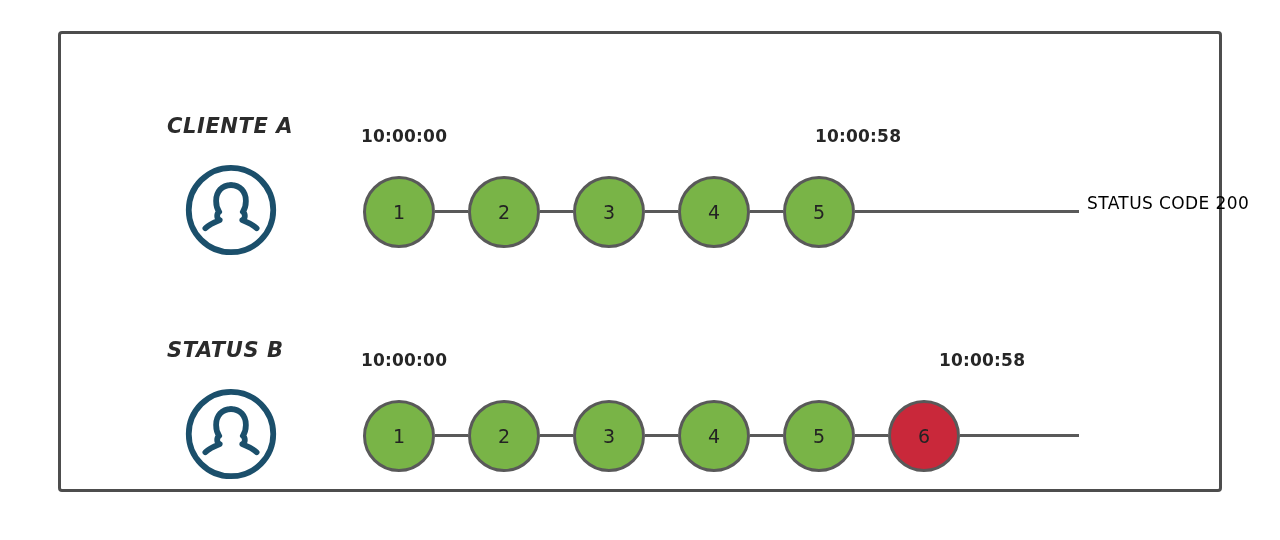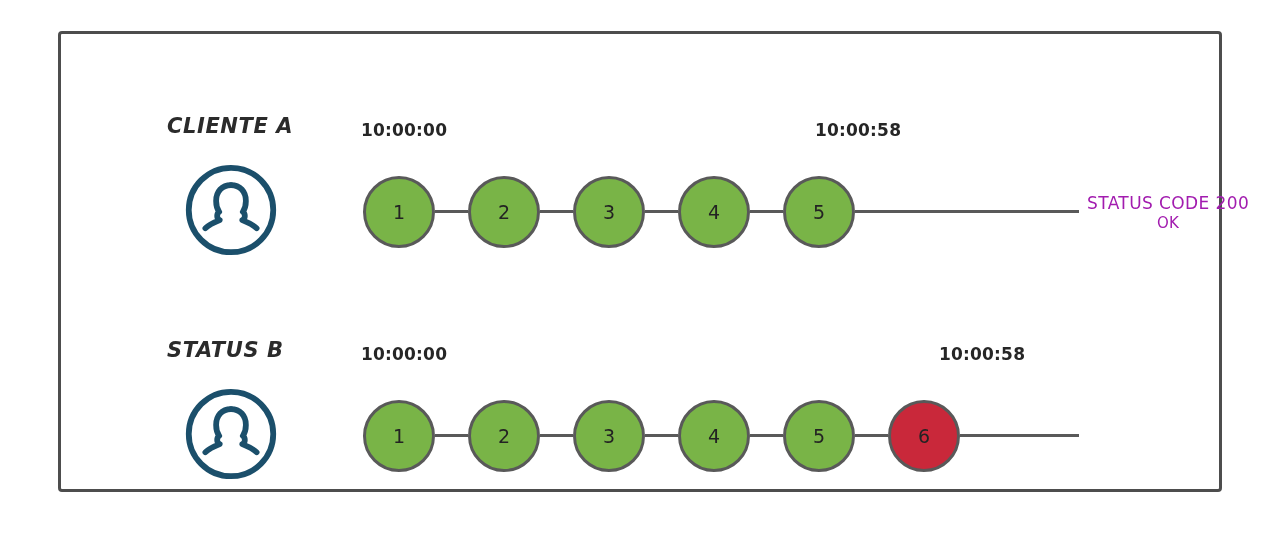--- a/index.html
+++ b/index.html
@@ -64,21 +64,21 @@
     position: absolute;
     left: 122px;
     top: 128px;
     width: 96px;
     height: 96px;
   }
 
   
   .timestamp {
     position: absolute;
-    top: 86px;
+    top: 92px;
     font-family: "DejaVu Sans", sans-serif;
     font-size: 17px;
     font-weight: bold;
     color: #262626;
     letter-spacing: 0.2px;
     white-space: nowrap;
   }
   .ts-start { left: 300px; }
   .ts-end-a { left: 754px; }
   .ts-end-b { left: 878px; }
@@ -134,21 +134,21 @@
   .status .code {
     display: block;
     font-size: 17px;
     letter-spacing: 0.4px;
   }
   .status .detail {
     display: block;
     font-size: 15px;
     letter-spacing: 0.2px;
   }
-  .status-ok  { color: #a21caf; left: 1026px; top: 159px; }
+  .status-ok  { color: #000000; left: 1026px; top: 159px; }
 </style>
 </head>
 <body>
 
 <div id="canvas">
 
   <div class="frame">
 
     <div class="row row-a">
 
@@ -185,21 +185,20 @@
 
         <div class="node ok" style="left:0px;">1</div>
         <div class="node ok" style="left:105px;">2</div>
         <div class="node ok" style="left:210px;">3</div>
         <div class="node ok" style="left:315px;">4</div>
         <div class="node ok" style="left:420px;">5</div>
       </div>
 
       <div class="status status-ok">
         <span class="code">STATUS CODE 200</span>
-        <span class="detail">OK</span>
       </div>
 
     </div>
 
     <div class="row row-b">
 
       <div class="client-label">STATUS B</div>
 
       <div class="avatar">
         <svg viewBox="0 0 100 100" width="96" height="96" aria-hidden="true">

